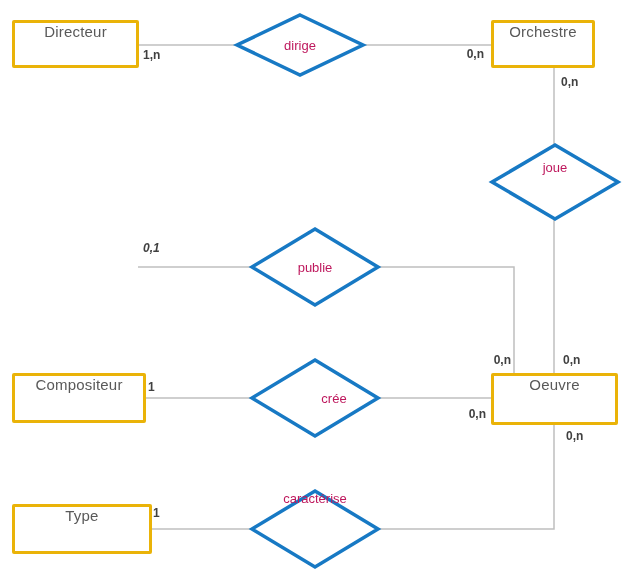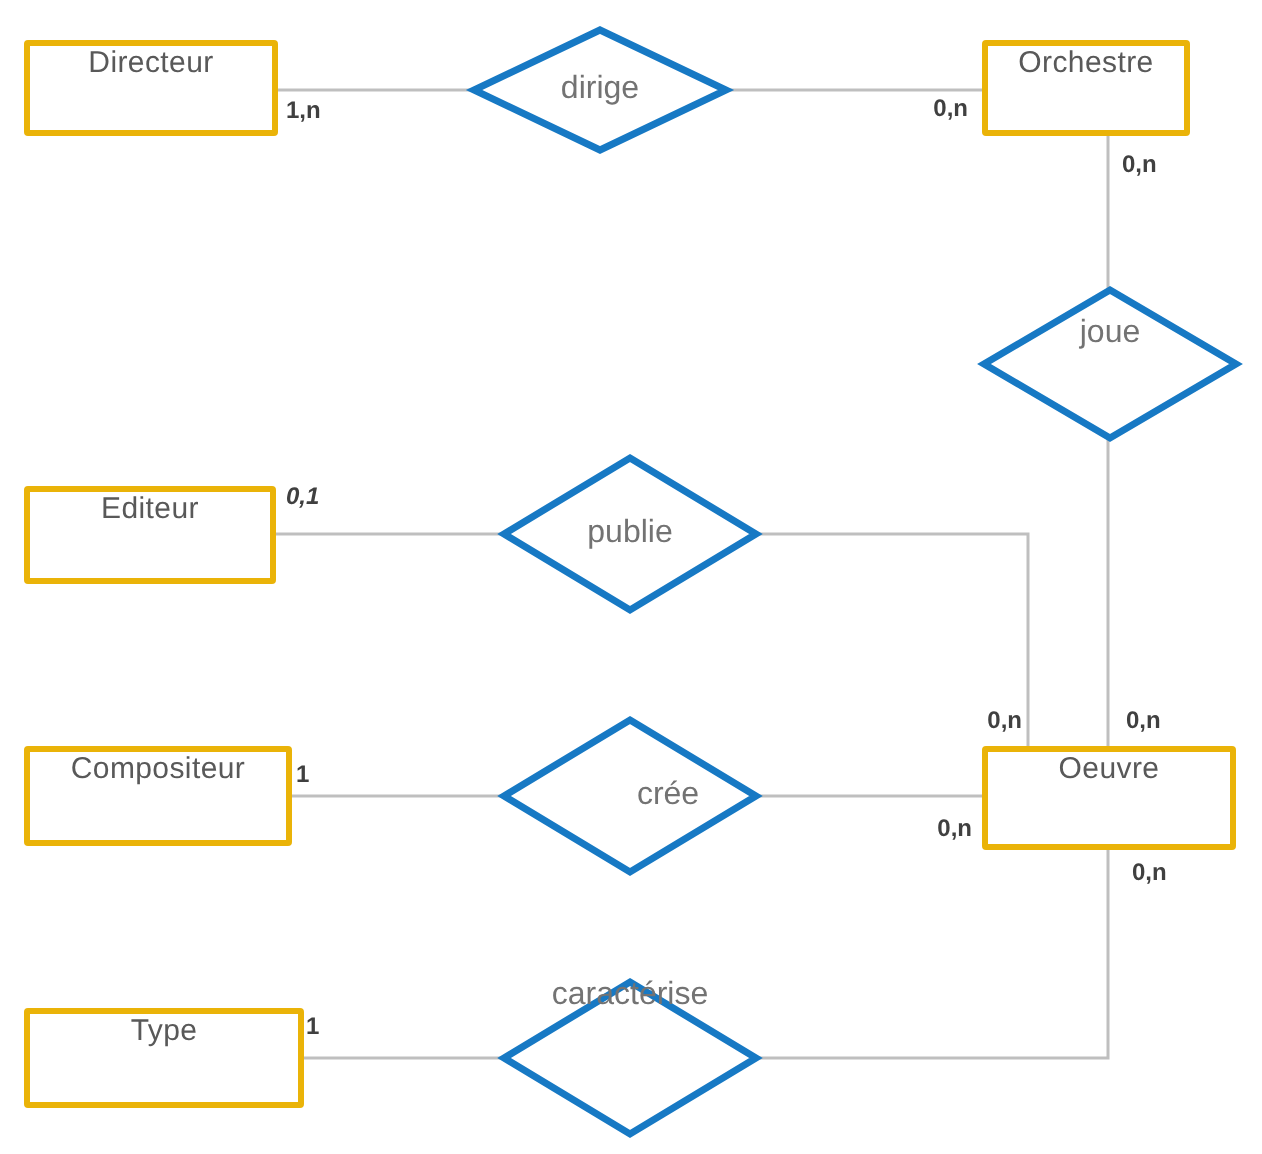--- a/index.html
+++ b/index.html
@@ -33,22 +33,22 @@
     z-index: 2;
   }
   .entity span {
     font-size: 15px;
     color: #595959;
     letter-spacing: 0.2px;
   }
   .rel-label {
     position: absolute;
     transform: translate(-50%, -50%);
-    font-size: 16px;
-    color: #737373;
+    font-size: 13px;
+    color: #be185d;
     white-space: nowrap;
     z-index: 3;
   }
   .card {
     position: absolute;
     font-size: 12px;
     font-weight: bold;
     color: #404040;
     white-space: nowrap;
     z-index: 3;
@@ -85,23 +85,20 @@
       <polygon points="315,491 378,529 315,567 252,529"></polygon>
     </g>
   </svg>
 
   <div class="entity" style="left:12px; top:20px; width:127px; height:48px;">
     <span>Directeur</span>
   </div>
   <div class="entity" style="left:491px; top:20px; width:104px; height:48px;">
     <span>Orchestre</span>
   </div>
-  <div class="entity" style="left:12px; top:243px; width:126px; height:49px;">
-    <span>Editeur</span>
-  </div>
   <div class="entity" style="left:12px; top:373px; width:134px; height:50px;">
     <span>Compositeur</span>
   </div>
   <div class="entity" style="left:491px; top:373px; width:127px; height:52px;">
     <span>Oeuvre</span>
   </div>
   <div class="entity" style="left:12px; top:504px; width:140px; height:50px;">
     <span>Type</span>
   </div>
 

